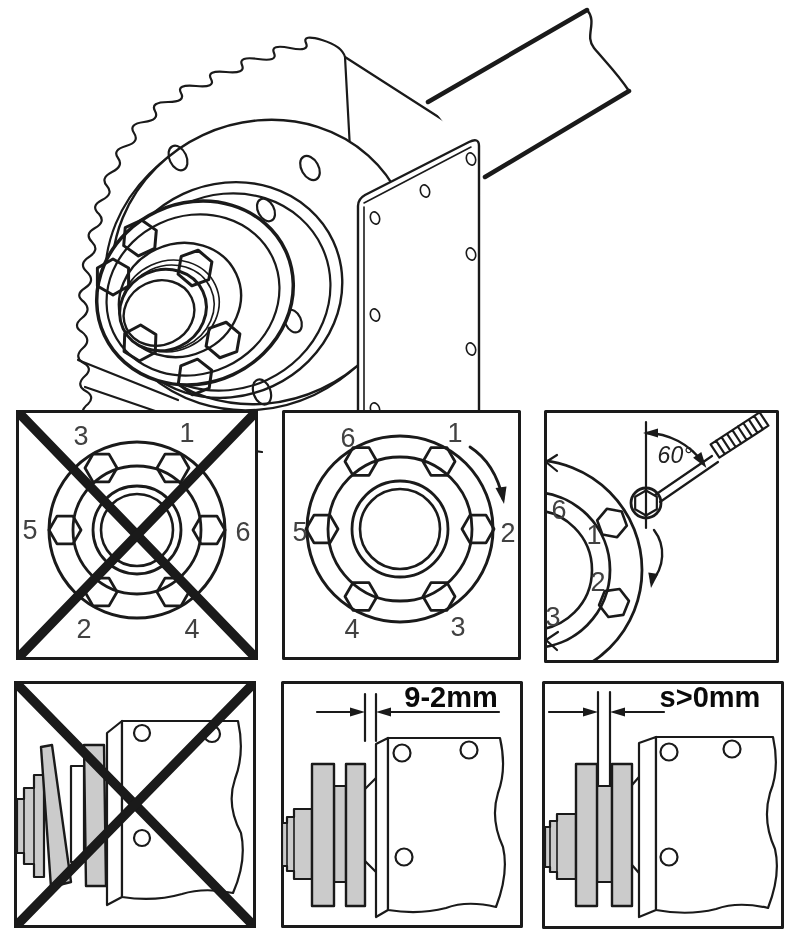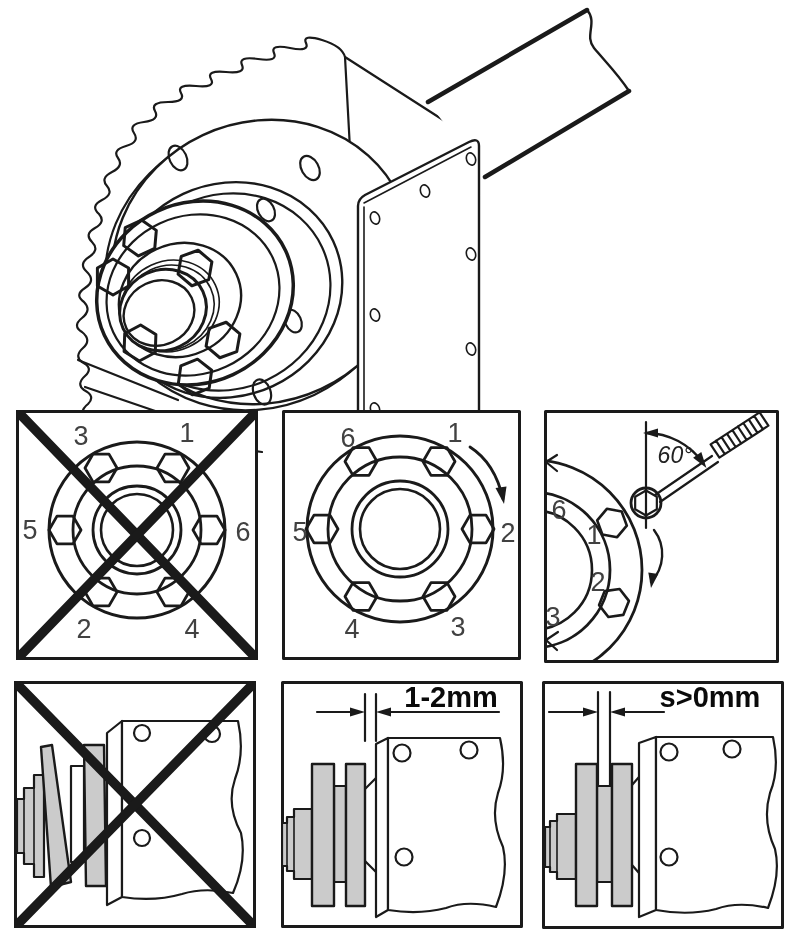--- a/index.html
+++ b/index.html
@@ -236,21 +236,21 @@
     <rect x="65" y="83" width="19" height="142" class="s24 fg"></rect>
     <path class="s2" d="M 84,108 L 95,97 M 84,180 L 95,191"></path>
     <g>
       <path class="s2 fw" d="M 95,63 L 107,57 L 107,229 L 95,236 Z"></path>
       <path class="s2 fw" d="M 107,57 L 219,57 Q 226,88 217,112 Q 209,138 222,166 Q 228,192 215,226 Q 186,219 165,227 Q 138,234 107,229 Z"></path>
       <circle cx="121" cy="72" r="8.5" class="s2"></circle>
       <circle cx="188" cy="69" r="8.5" class="s2"></circle>
       <circle cx="123" cy="176" r="8.5" class="s2"></circle>
     </g>
   </svg>
-  <span class="dim-label" style="left:170px;top:16px">1-2mm</span>
+  <span class="dim-label" style="left:170px;top:16px">9-2mm</span>
 </div>
 
 <div class="panel" style="left:542px;top:681px;width:242px;height:248px;border-radius:27px;">
   <svg width="242" height="248" viewBox="0 0 242 248">
     <rect x="1.5" y="1.5" width="239" height="245" class="s3"></rect>
     <g>
       <line x1="56" y1="11" x2="56" y2="105" class="s2"></line>
       <line x1="68" y1="11" x2="68" y2="105" class="s2"></line>
       <line x1="7" y1="31" x2="41" y2="31" class="s2"></line>
       <polygon class="solid" points="56,31 41,26.5 41,35.5"></polygon>

